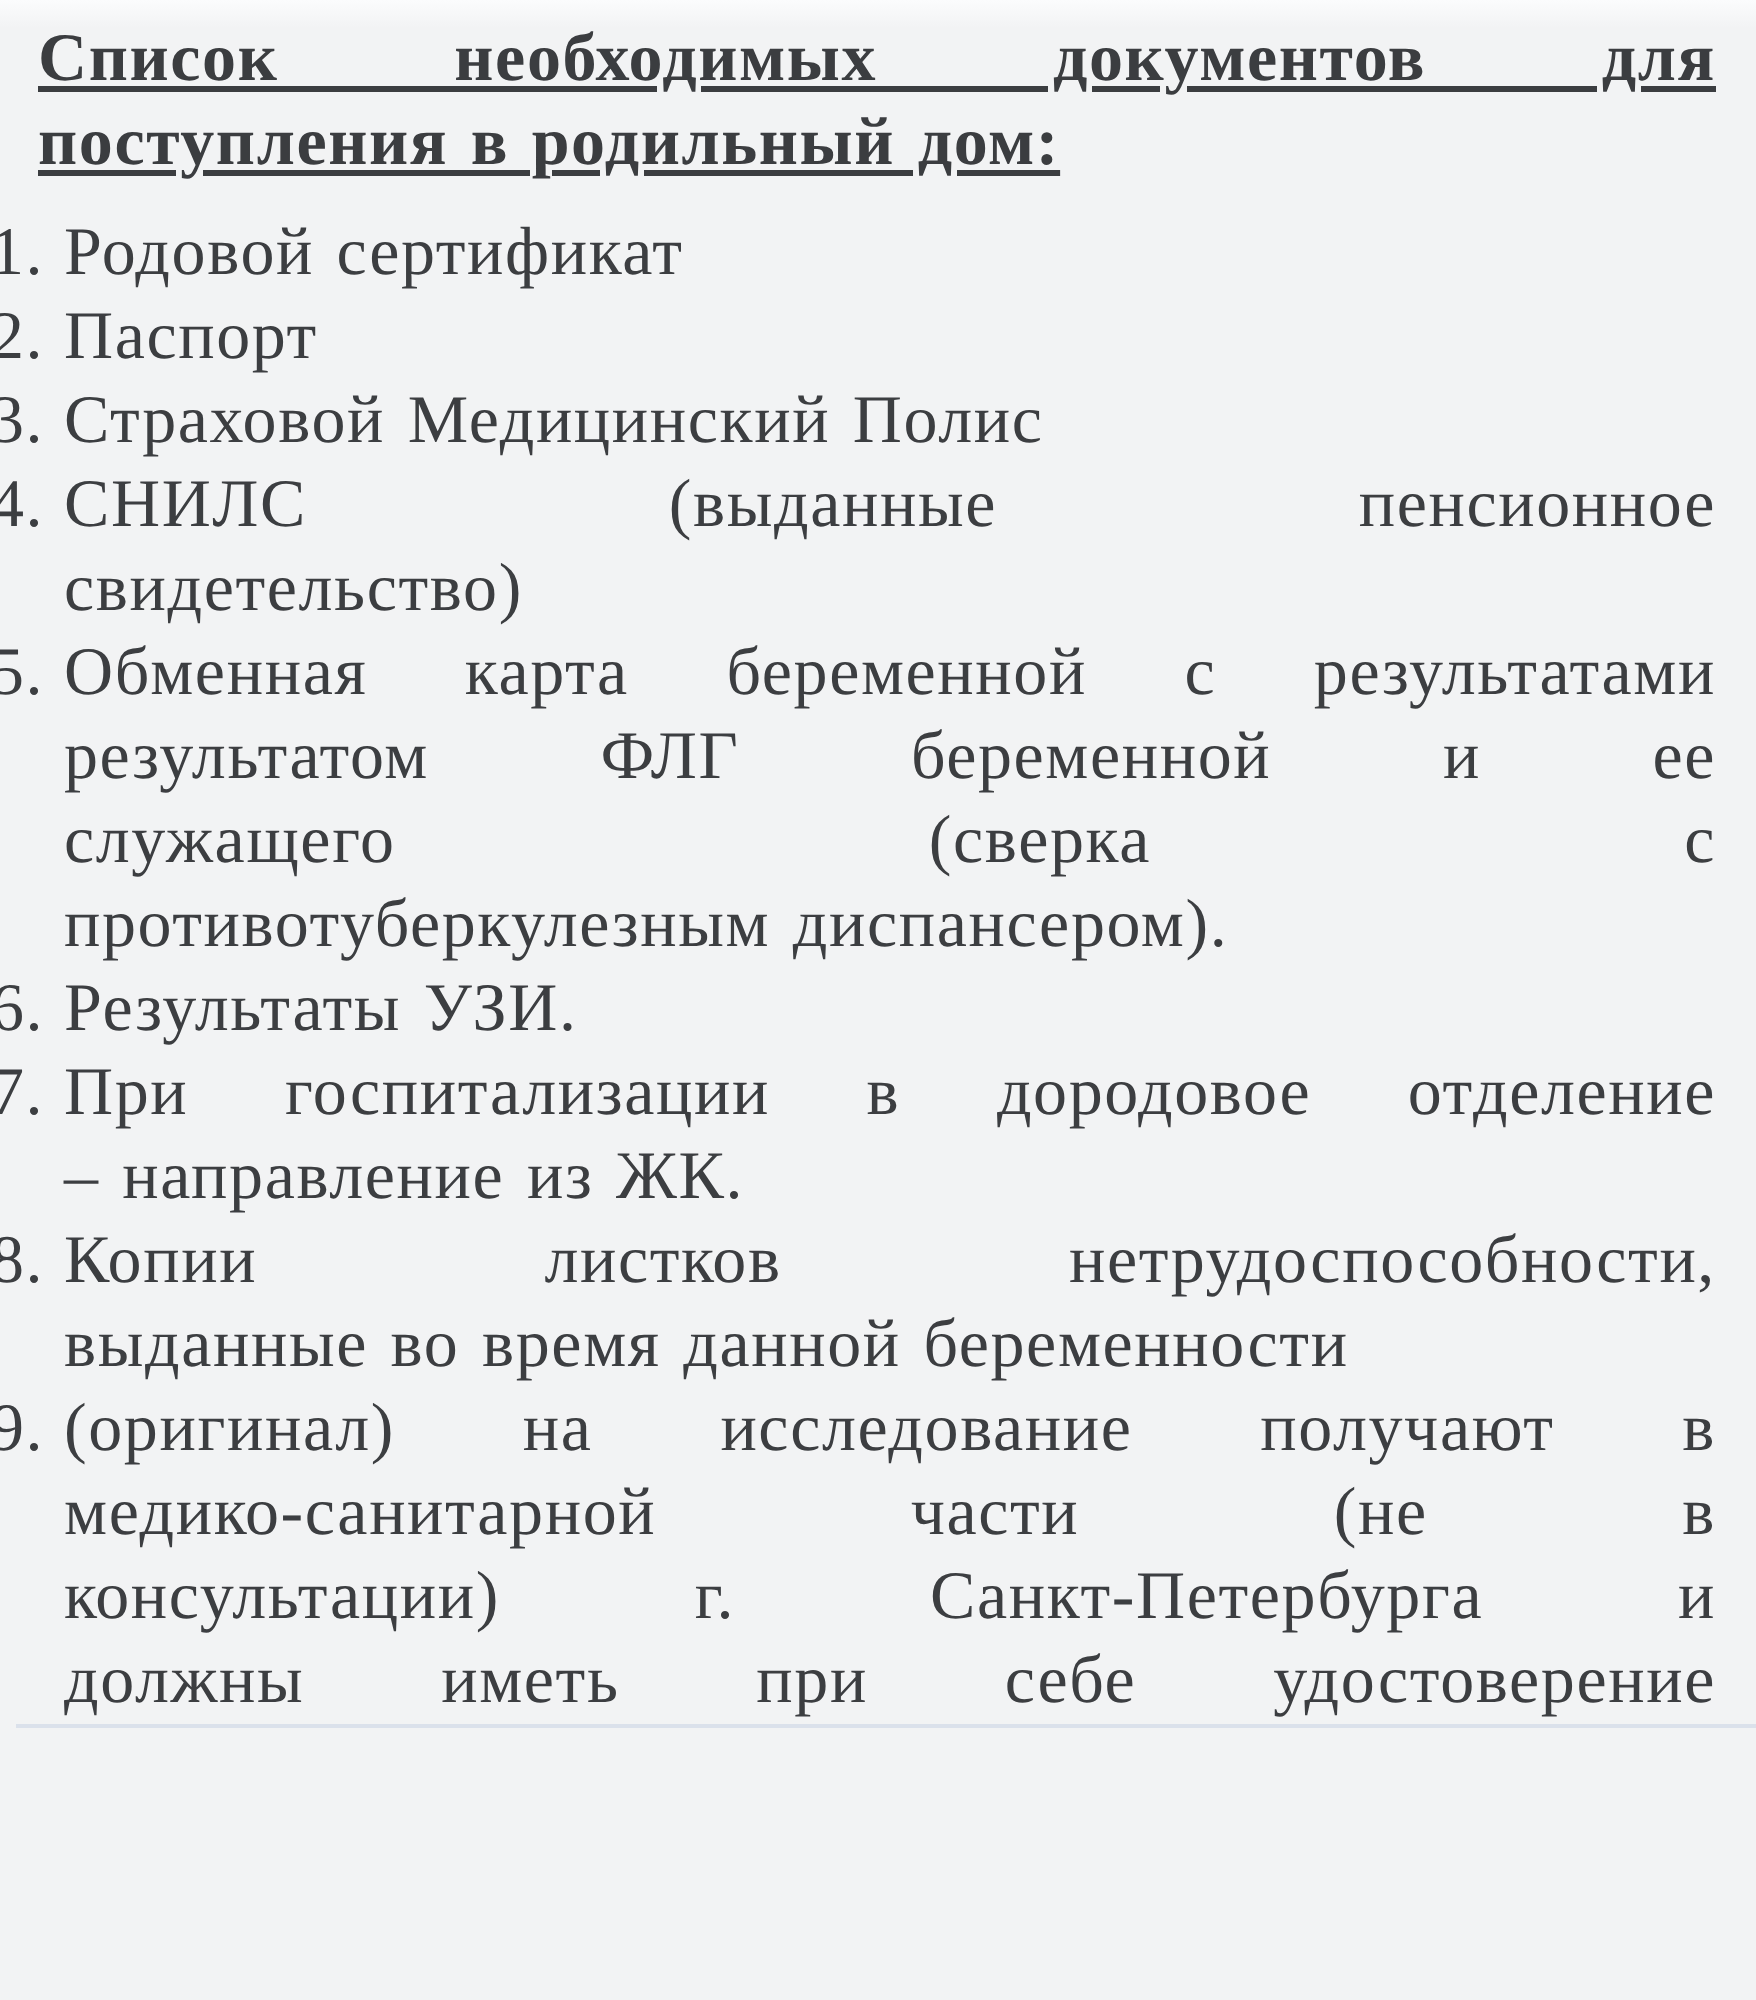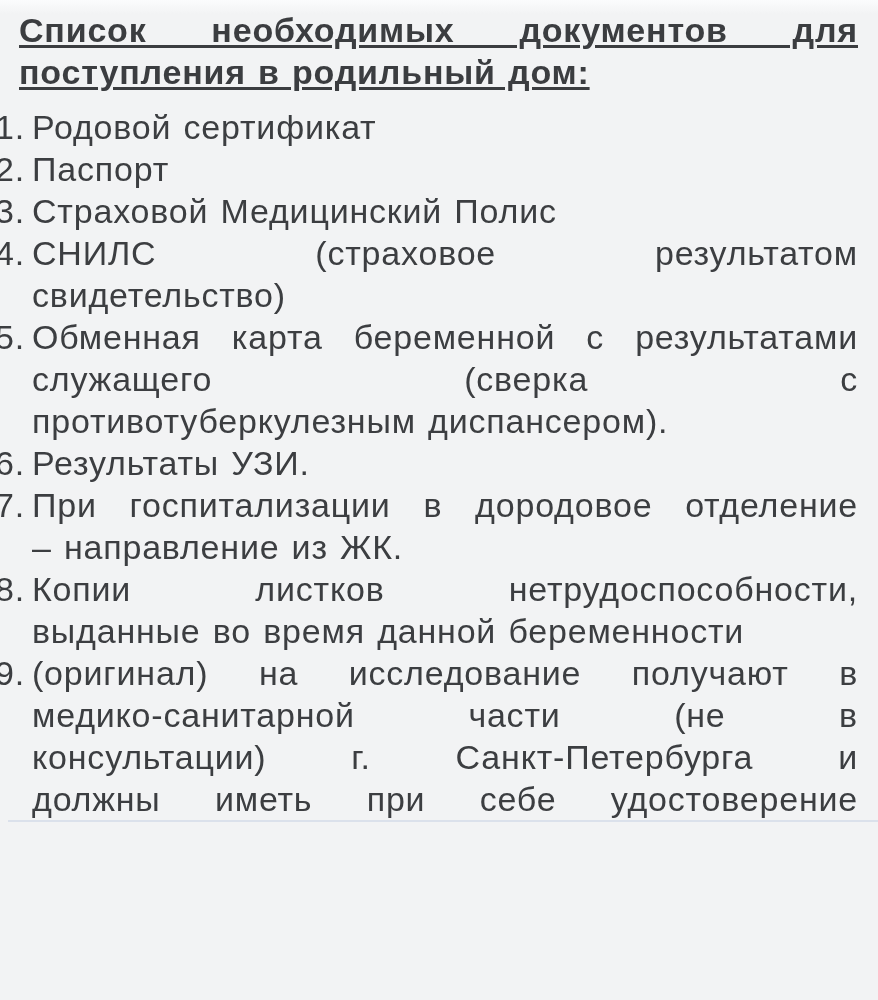--- a/index.html
+++ b/index.html
@@ -14,20 +14,21 @@
     font-size: 34px;
     line-height: 42px;
     letter-spacing: 0.8px;
     word-spacing: 2px;
   }
   .page {
     width: 878px;
     height: 1000px;
     padding-top: 9px;
     background: linear-gradient(#fbfcfd, #f2f3f4 14px);
+    font-family: Liberation Serif, serif;
   }
   h1 {
     margin: 0 20px 13px 19px;
     font-size: 34px;
     line-height: 42px;
     font-weight: 700;
     color: #3b3d40;
   }
   .h-line {
     display: block;
@@ -84,27 +85,28 @@
       <span class="line">Паспорт</span>
     </li>
 
     <li>
       <span class="num">3.</span>
       <span class="line">Страховой Медицинский Полис</span>
     </li>
 
     <li>
       <span class="num">4.</span>
-      <span class="line stretch">СНИЛС (страховое результатом</span>
+      <span class="line stretch">СНИЛС (выданные пенсионное</span>
       <span class="line">свидетельство)</span>
     </li>
 
     <li>
       <span class="num">5.</span>
       <span class="line stretch">Обменная карта беременной с результатами</span>
+      <span class="line stretch">результатом ФЛГ беременной и ее</span>
       <span class="line stretch">служащего (сверка с</span>
       <span class="line">противотуберкулезным диспансером).</span>
     </li>
 
     <li>
       <span class="num">6.</span>
       <span class="line">Результаты УЗИ.</span>
     </li>
 
     <li>

